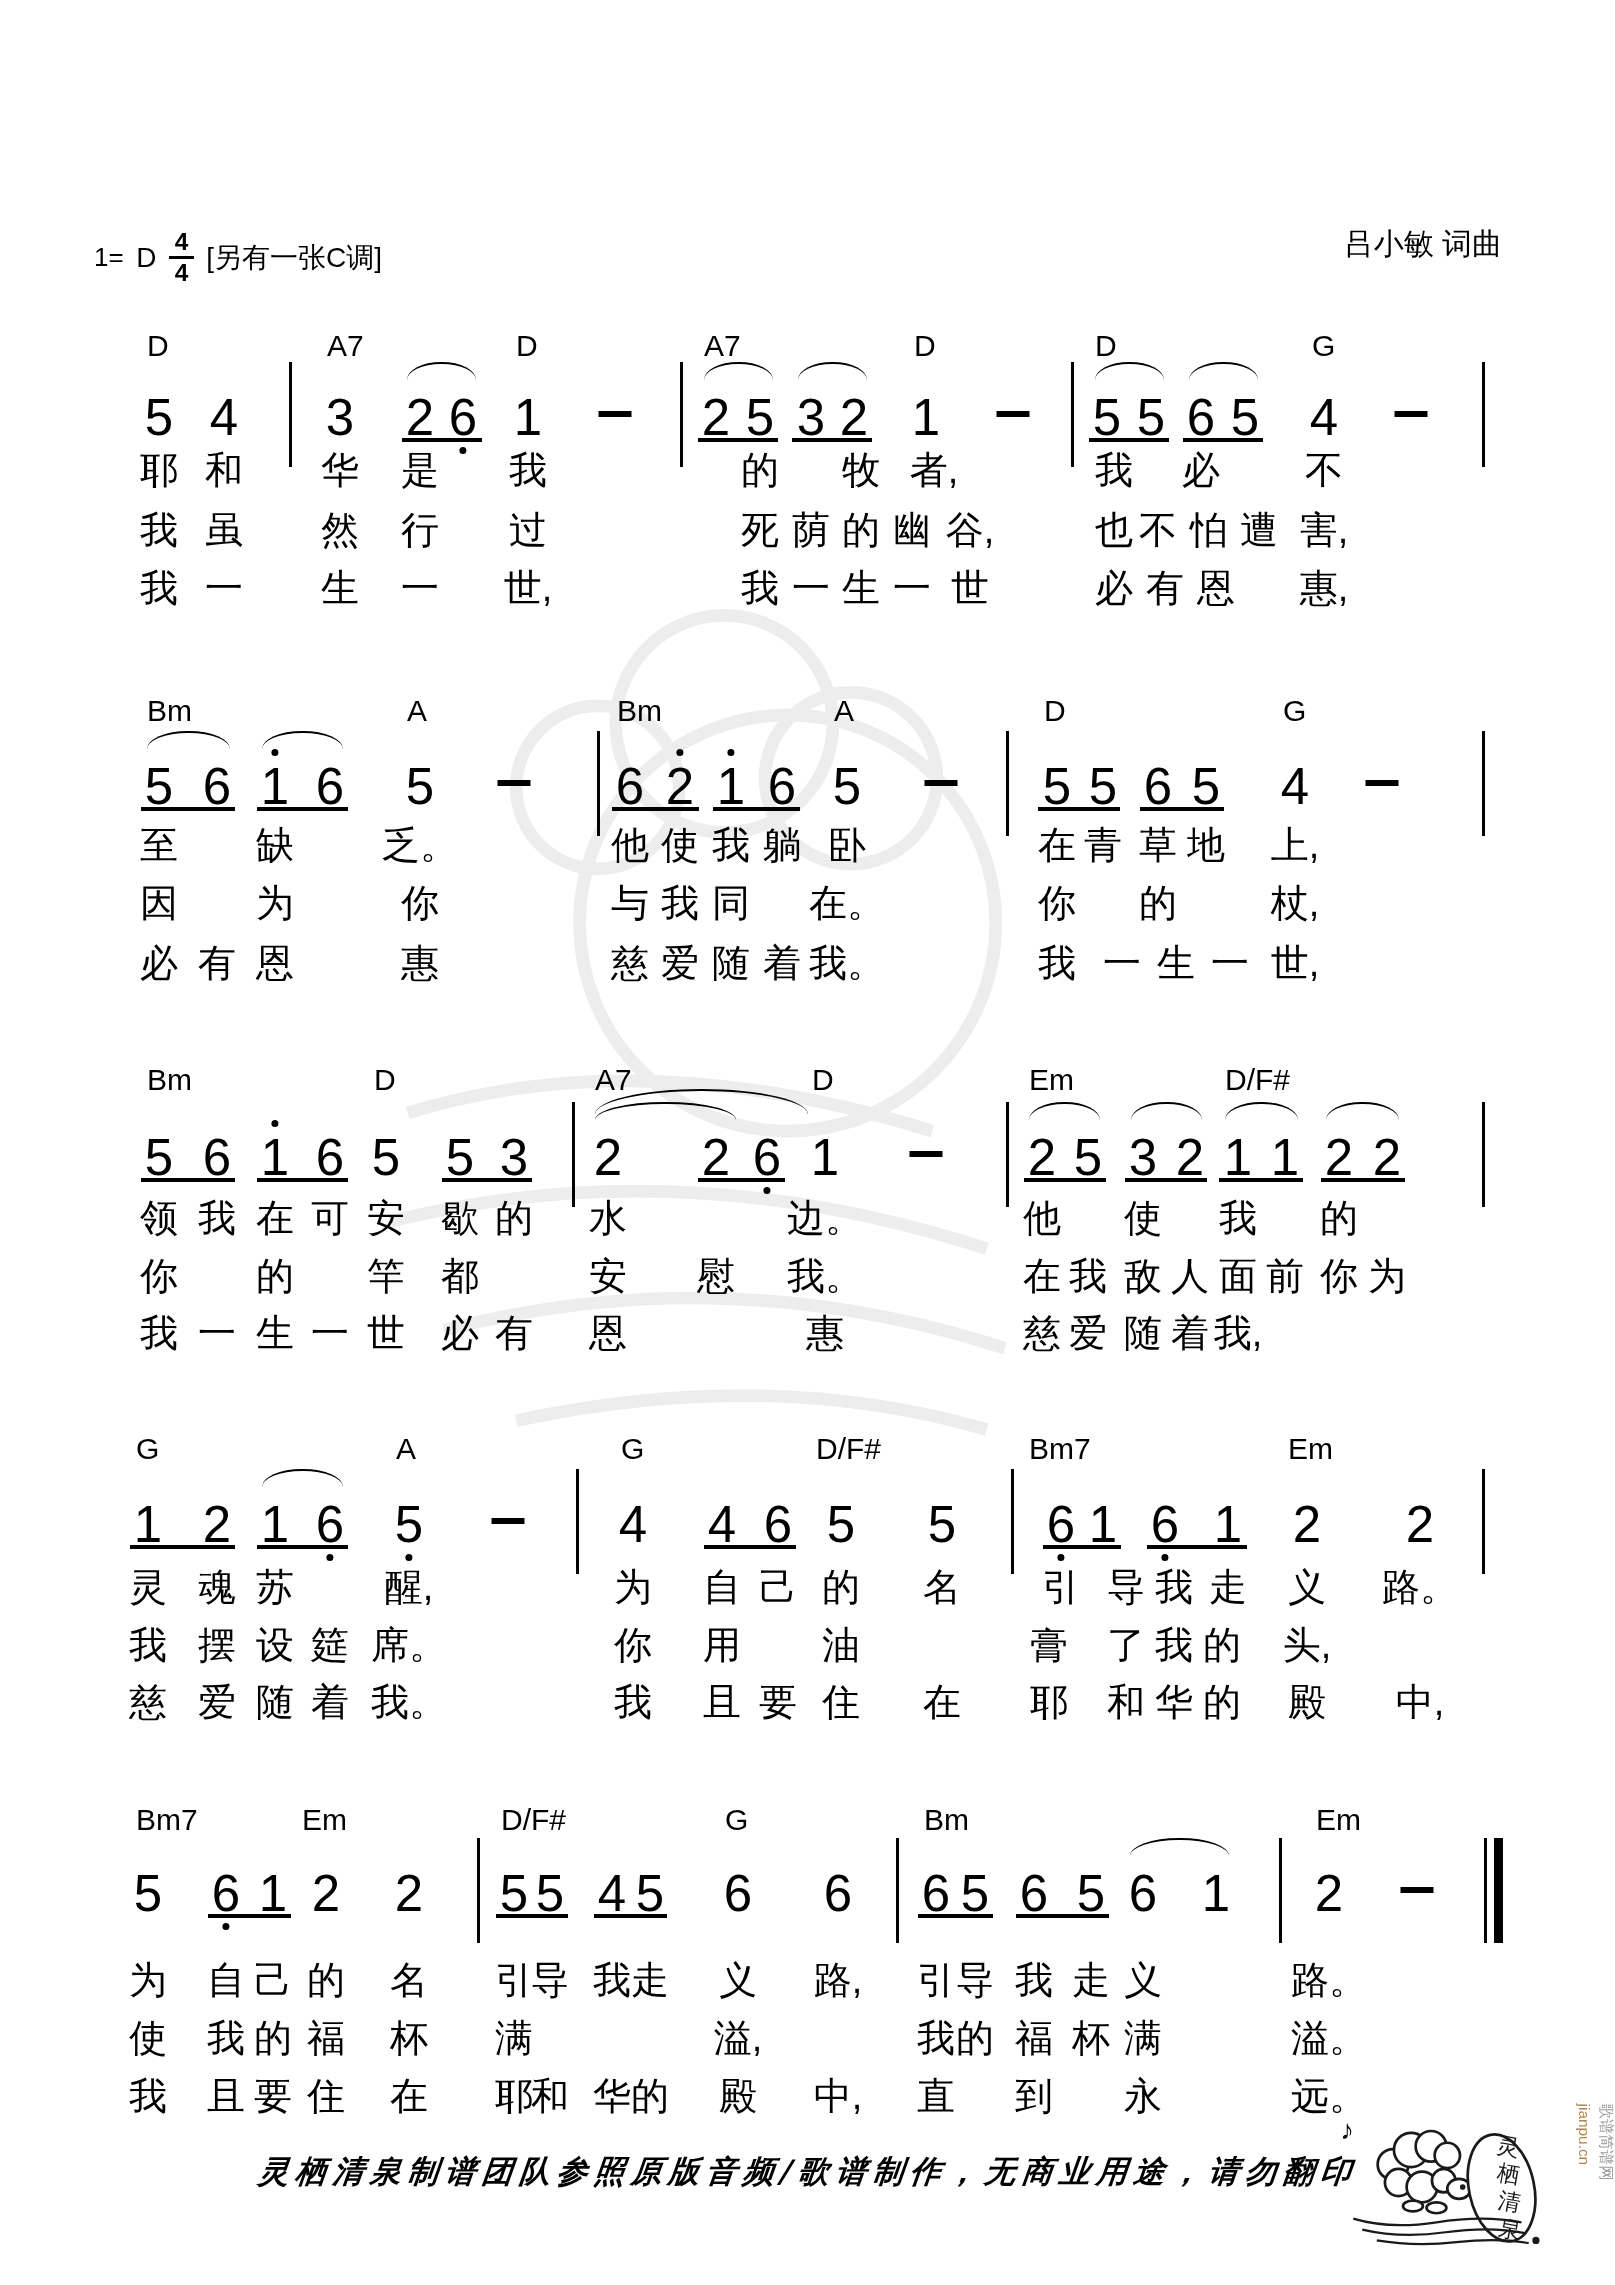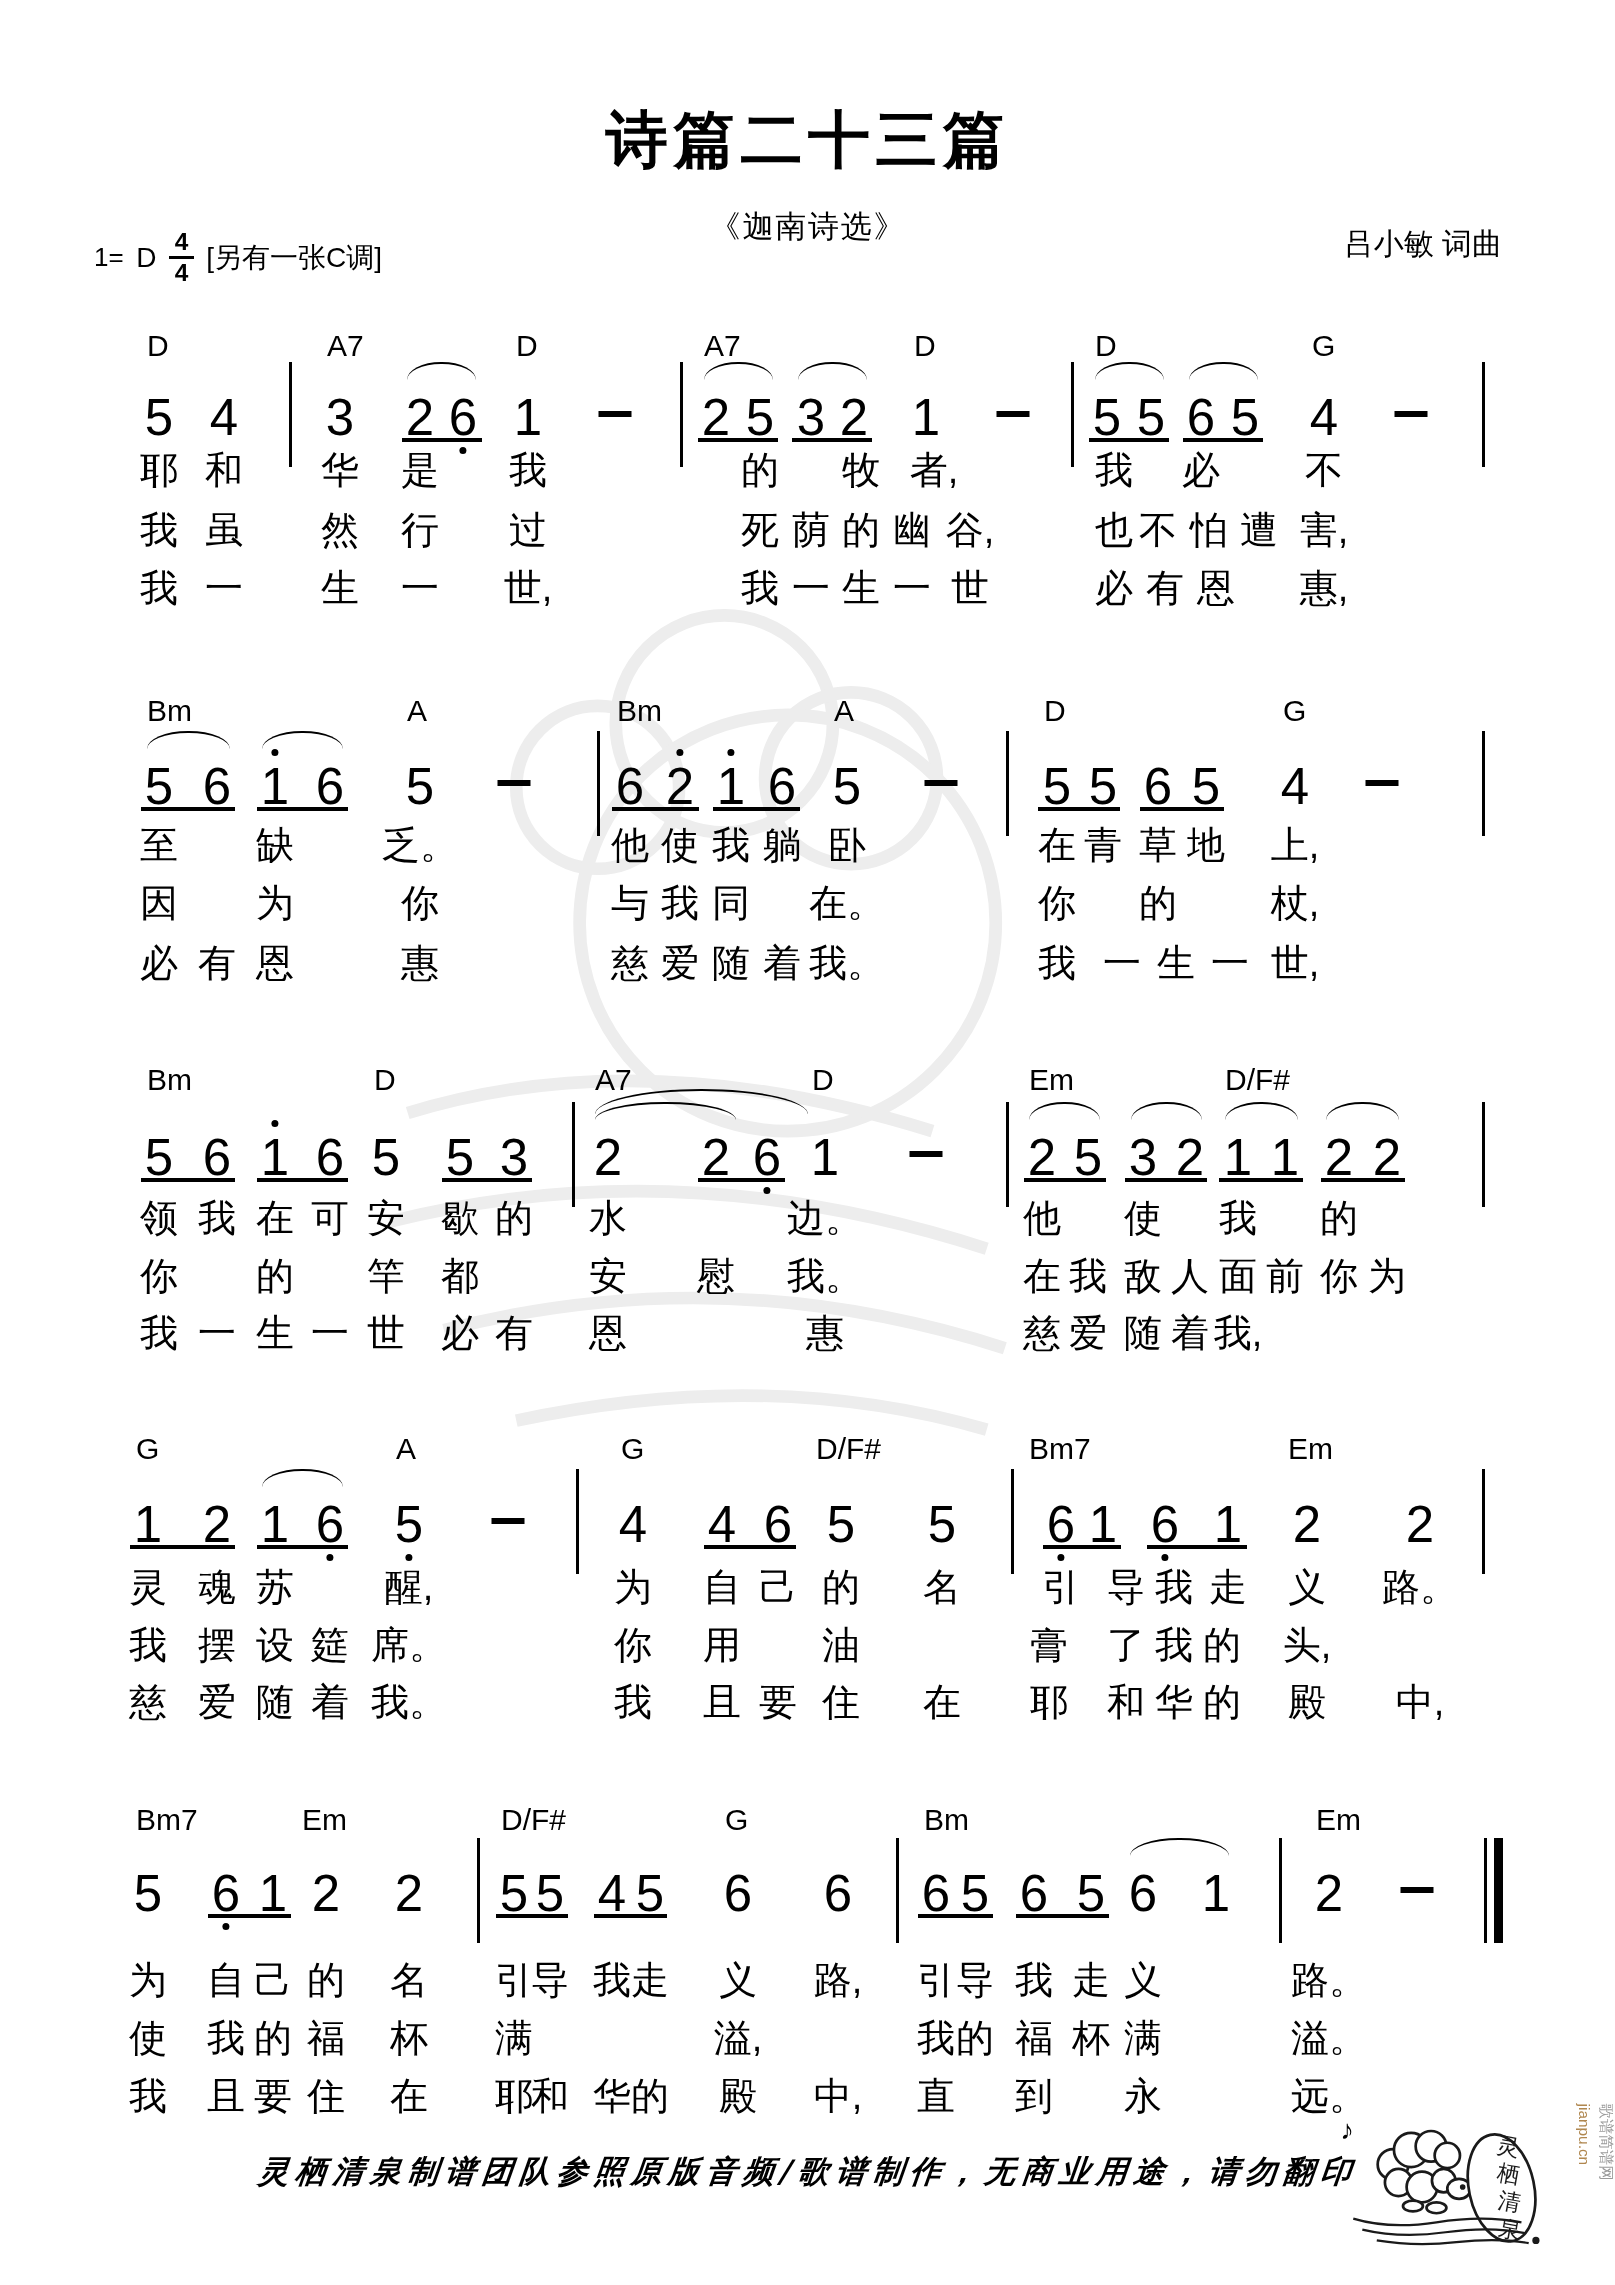--- a/index.html
+++ b/index.html
@@ -53,22 +53,20 @@
       <circle cx="330" cy="280" r="90"></circle>
       <circle cx="610" cy="270" r="95"></circle>
       <circle cx="540" cy="430" r="230"></circle>
       <path d="M120 640 Q 380 560 700 660"></path>
       <path d="M100 760 Q 420 680 760 790"></path>
       <path d="M160 880 Q 470 800 780 900"></path>
       <path d="M240 980 Q 520 920 760 990"></path>
     </g>
   </svg>
 
-  <div id="title" class="center">诗篇二十三篇</div>
-  <div id="subtitle" class="center">《迦南诗选》</div>
   <div id="credit">吕小敏 词曲</div>
 
   <div id="keyrow">
     <span class="kp">1=</span>
     <span>D</span>
     <span class="meter">
       <span>4</span>
       <span class="bar-line"></span>
       <span>4</span>
     </span>

